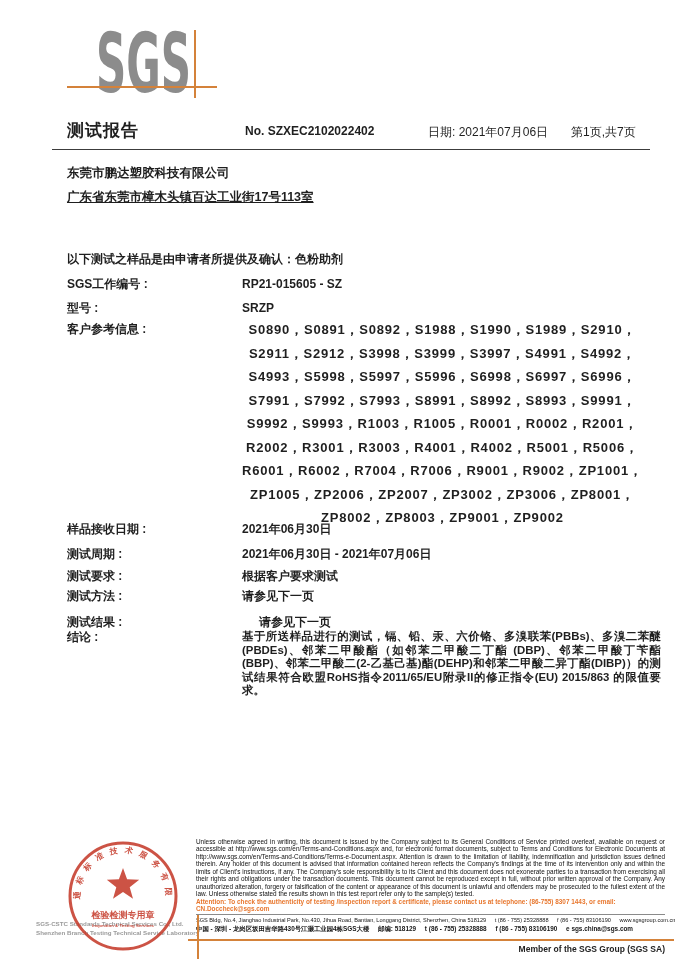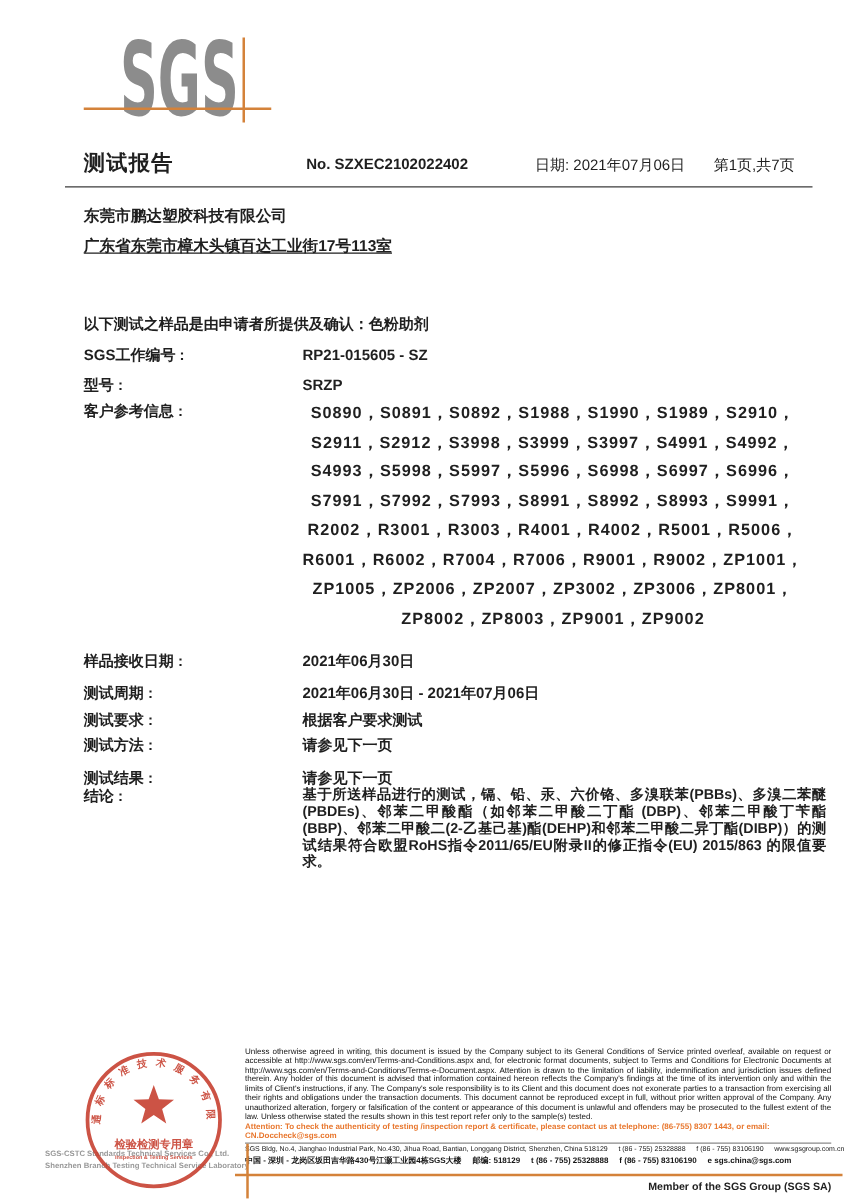--- a/index.html
+++ b/index.html
@@ -83,20 +83,21 @@
     <div class="val">SRZP</div>
   </div>
   <div class="frow" style="top:322px;">
     <div class="lbl">客户参考信息 :</div>
   </div>
   <div class="ref-lines">
     <div>S0890，S0891，S0892，S1988，S1990，S1989，S2910，</div>
     <div>S2911，S2912，S3998，S3999，S3997，S4991，S4992，</div>
     <div>S4993，S5998，S5997，S5996，S6998，S6997，S6996，</div>
     <div>S7991，S7992，S7993，S8991，S8992，S8993，S9991，</div>
+    <div>S9992，S9993，R1003，R1005，R0001，R0002，R2001，</div>
     <div>R2002，R3001，R3003，R4001，R4002，R5001，R5006，</div>
     <div>R6001，R6002，R7004，R7006，R9001，R9002，ZP1001，</div>
     <div>ZP1005，ZP2006，ZP2007，ZP3002，ZP3006，ZP8001，</div>
     <div>ZP8002，ZP8003，ZP9001，ZP9002</div>
   </div>
   <div class="frow" style="top:522px;">
     <div class="lbl">样品接收日期 :</div>
     <div class="val">2021年06月30日</div>
   </div>
   <div class="frow" style="top:547px;">
@@ -104,21 +105,21 @@
     <div class="val">2021年06月30日 - 2021年07月06日</div>
   </div>
   <div class="frow" style="top:569px;">
     <div class="lbl">测试要求 :</div>
     <div class="val">根据客户要求测试</div>
   </div>
   <div class="frow" style="top:589px;">
     <div class="lbl">测试方法 :</div>
     <div class="val">请参见下一页</div>
   </div>
-  <div class="frow" style="top:615px;">
+  <div class="frow" style="top:615px;gap:17px;">
     <div class="lbl">测试结果 :</div>
     <div class="val">请参见下一页</div>
   </div>
   <div class="frow" style="top:630px;">
     <div class="lbl">结论 :</div>
     <div class="val conclusion-val">基于所送样品进行的测试，镉、铅、汞、六价铬、多溴联苯(PBBs)、多溴二苯醚(PBDEs)、邻苯二甲酸酯（如邻苯二甲酸二丁酯 (DBP)、邻苯二甲酸丁苄酯(BBP)、邻苯二甲酸二(2-乙基己基)酯(DEHP)和邻苯二甲酸二异丁酯(DIBP)）的测试结果符合欧盟RoHS指令2011/65/EU附录II的修正指令(EU) 2015/863 的限值要求。</div>
   </div>
 
   <div class="company-gray">
     <div>SGS-CSTC Standards Technical Services Co., Ltd.</div>

